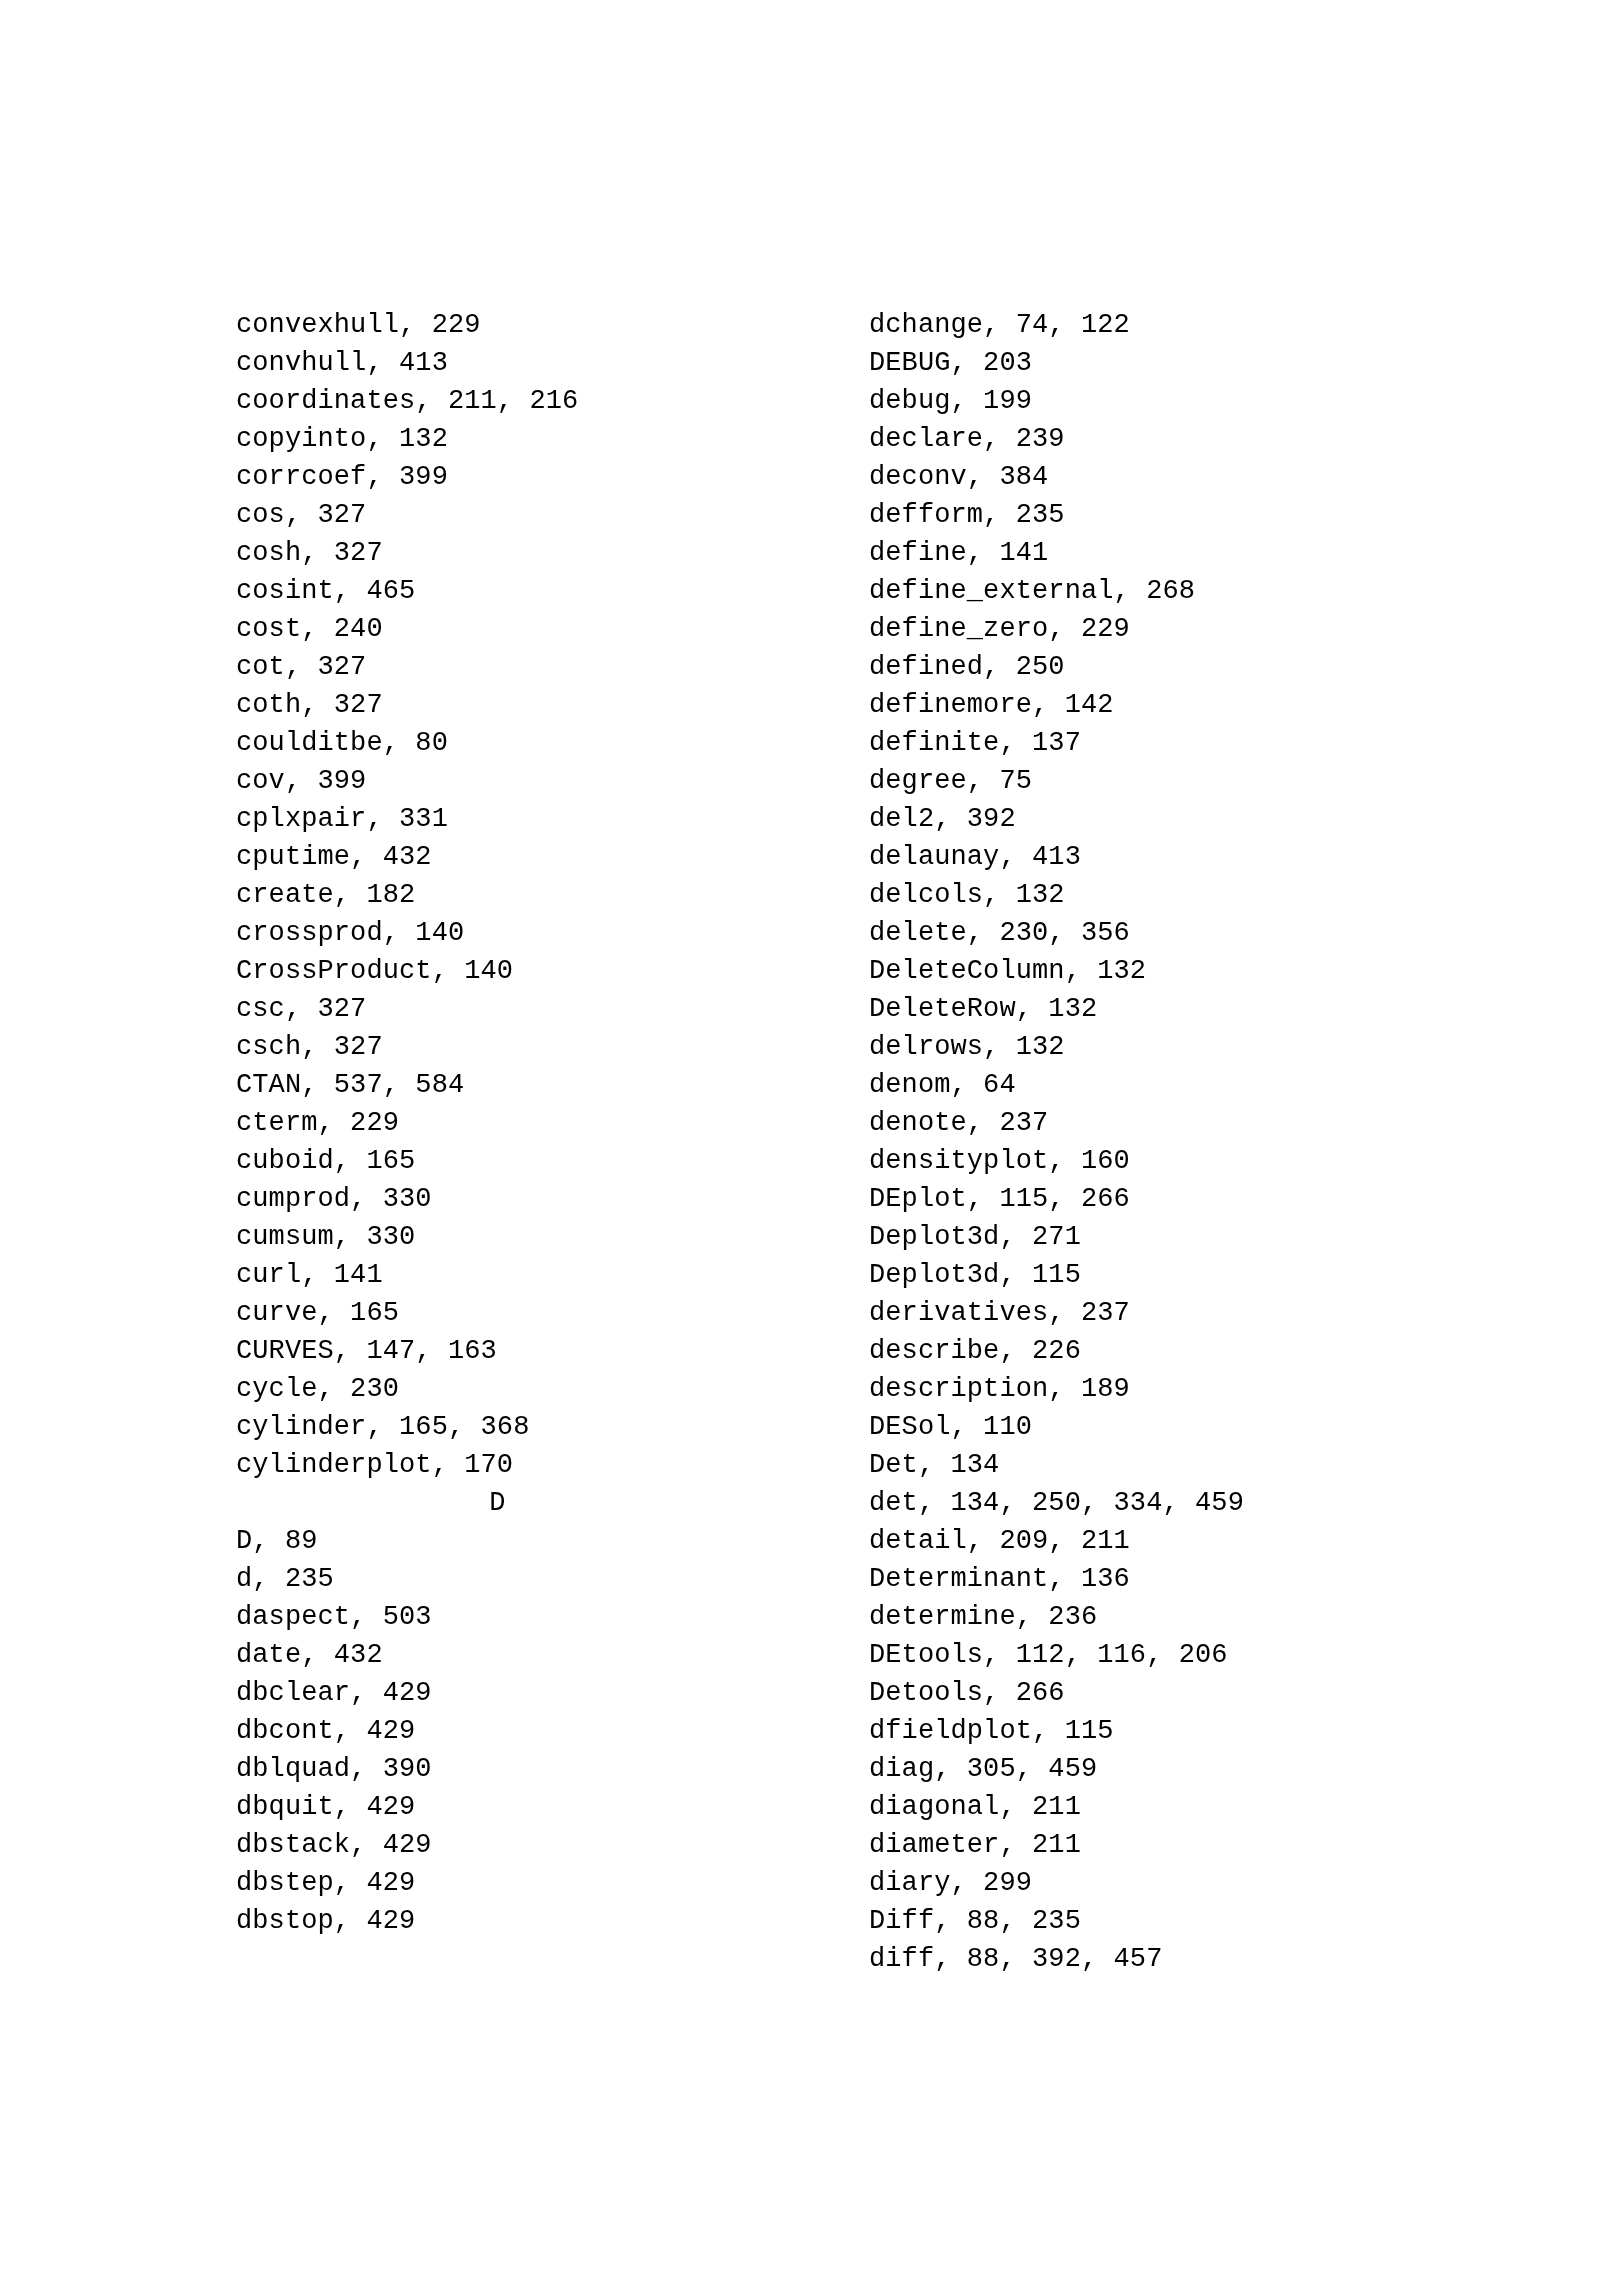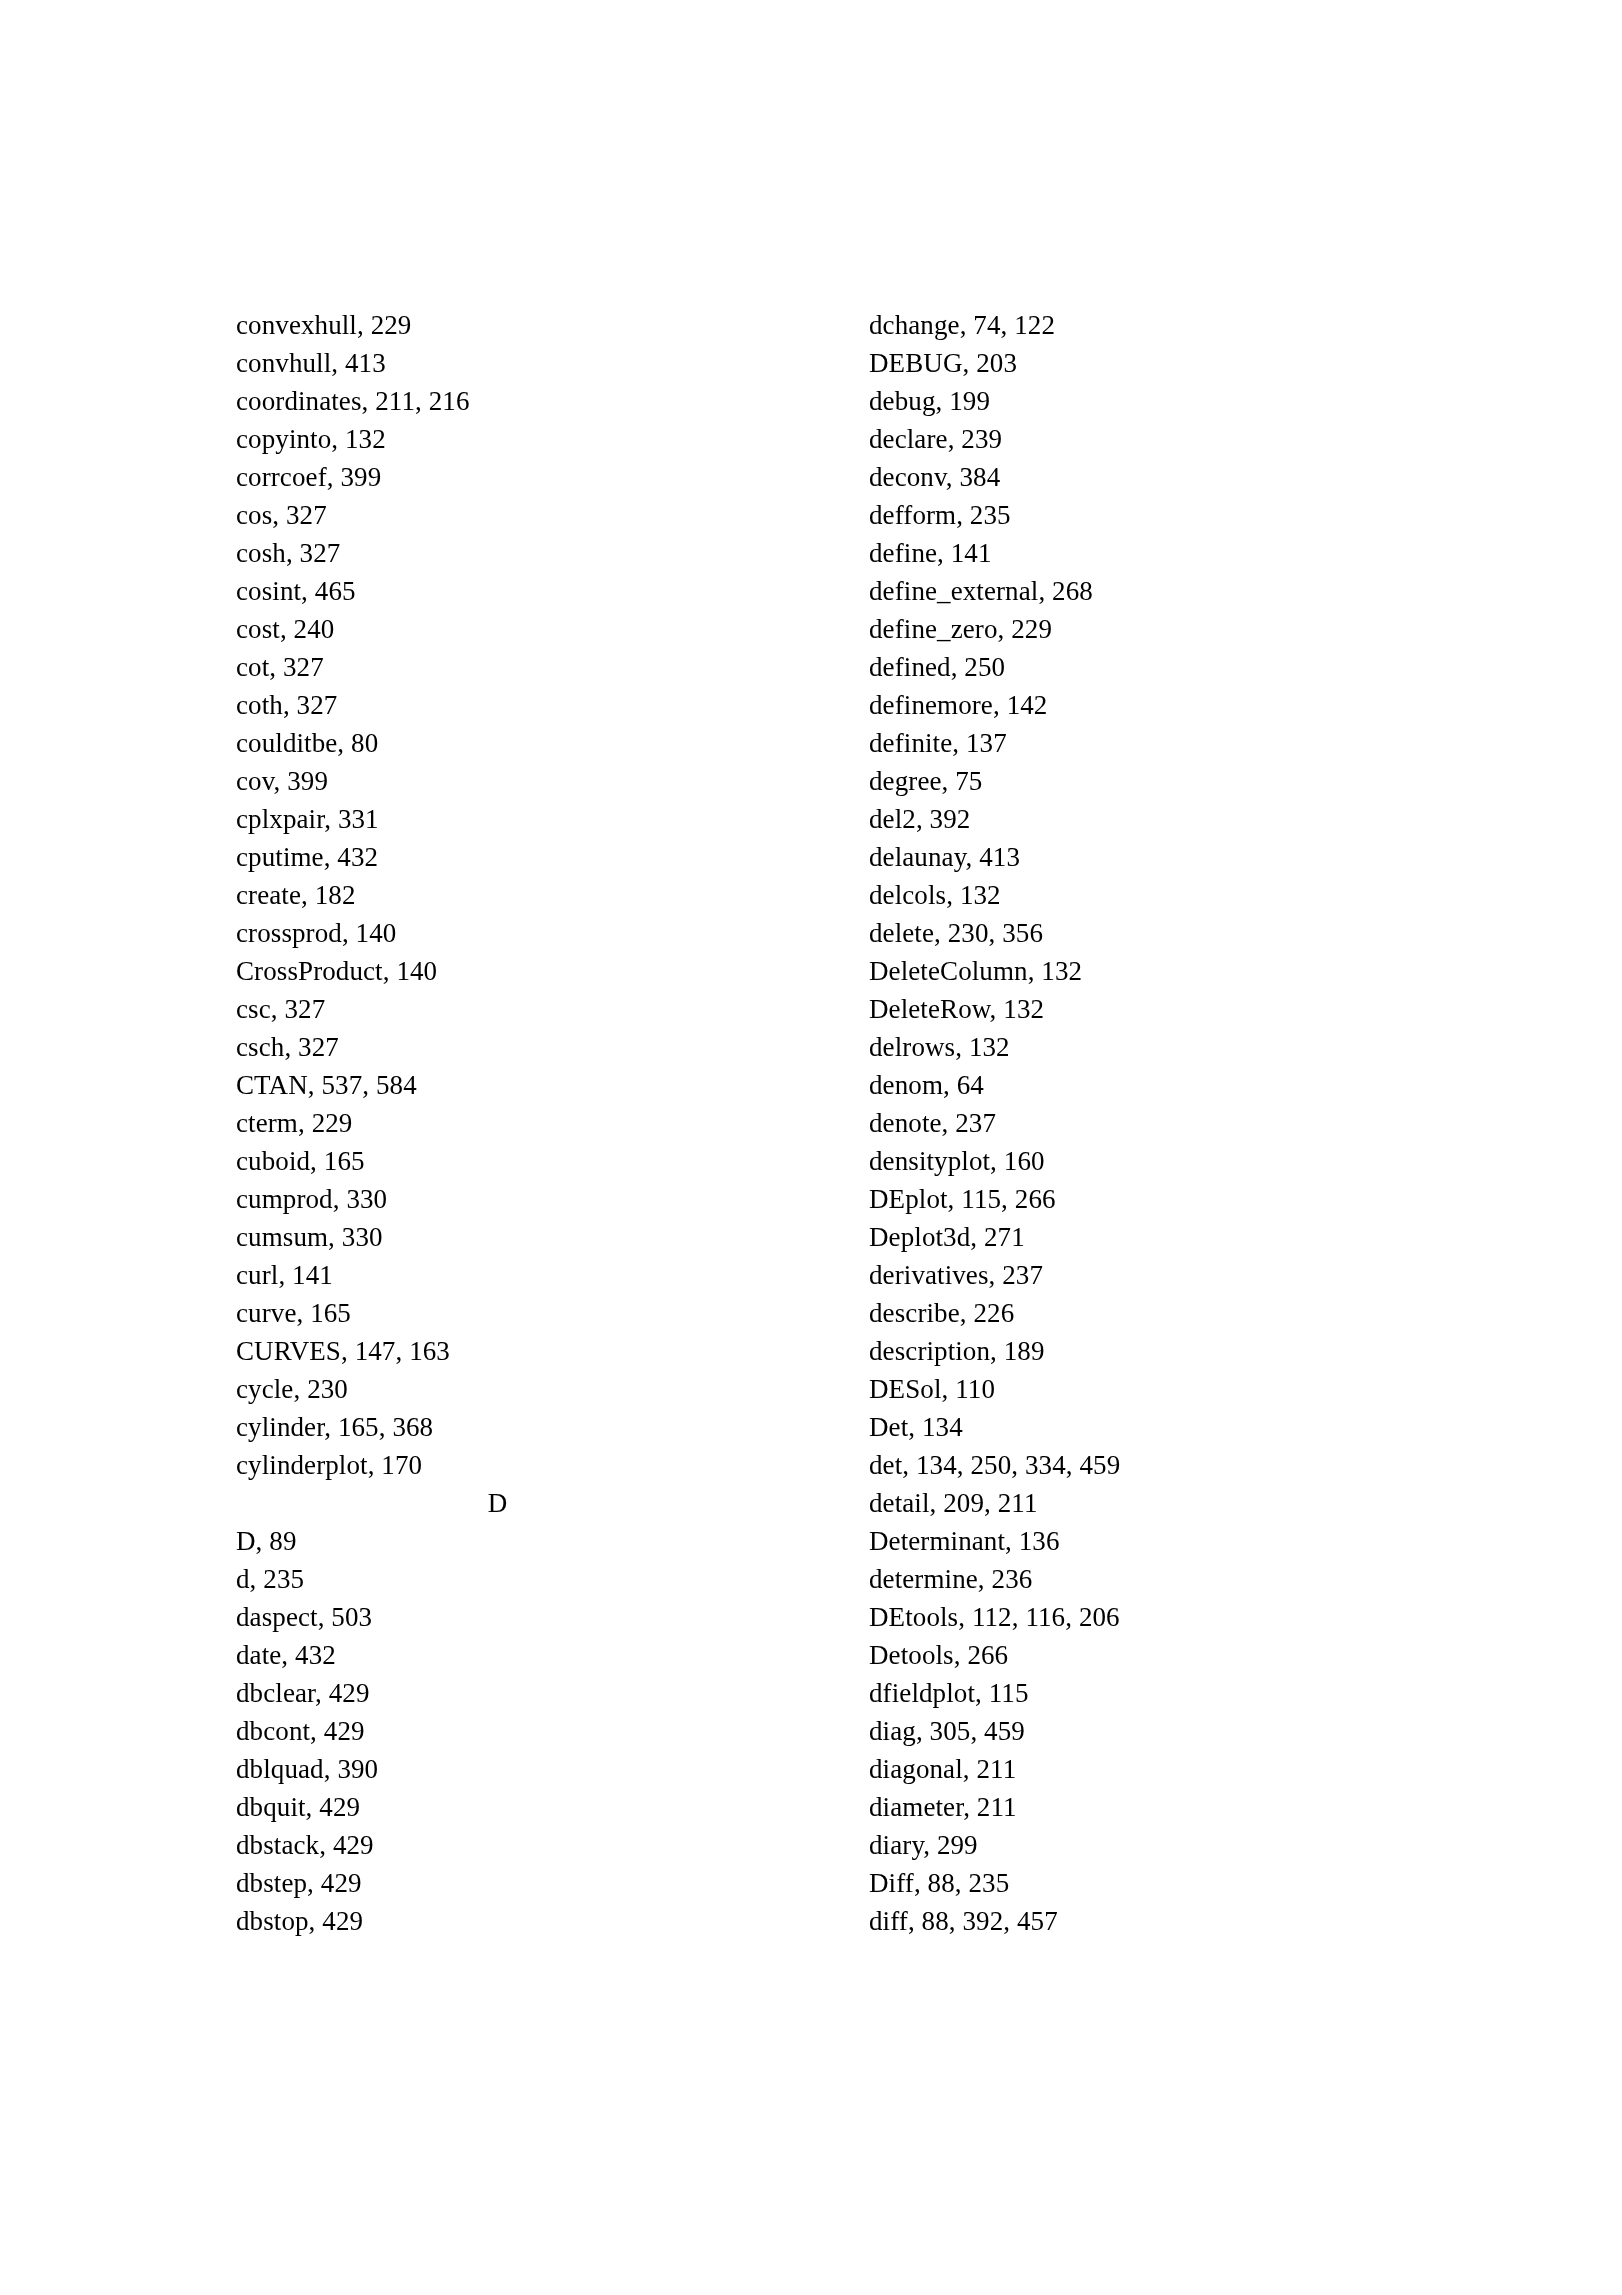--- a/index.html
+++ b/index.html
@@ -6,21 +6,21 @@
     margin: 0;
     padding: 0;
     background: #ffffff;
   }
   .page {
     position: relative;
     width: 1622px;
     height: 2295px;
     background: #ffffff;
     overflow: hidden;
-    font-family: Liberation Serif, serif;
+    font-family: Liberation Mono, monospace;
     color: #000000;
   }
   .col {
     position: absolute;
     top: 306px;
     width: 530px;
   }
   .col.left  { left: 236px; }
   .col.right { left: 869px; }
   .entry {
@@ -108,20 +108,21 @@
         <div class="entry">delcols, 132</div>
         <div class="entry">delete, 230, 356</div>
         <div class="entry">DeleteColumn, 132</div>
         <div class="entry">DeleteRow, 132</div>
         <div class="entry">delrows, 132</div>
         <div class="entry">denom, 64</div>
         <div class="entry">denote, 237</div>
         <div class="entry">densityplot, 160</div>
         <div class="entry">DEplot, 115, 266</div>
         <div class="entry">Deplot3d, 271</div>
+        <div class="entry">Deplot3d, 115</div>
         <div class="entry">derivatives, 237</div>
         <div class="entry">describe, 226</div>
         <div class="entry">description, 189</div>
         <div class="entry">DESol, 110</div>
         <div class="entry">Det, 134</div>
         <div class="entry">det, 134, 250, 334, 459</div>
         <div class="entry">detail, 209, 211</div>
         <div class="entry">Determinant, 136</div>
         <div class="entry">determine, 236</div>
         <div class="entry">DEtools, 112, 116, 206</div>

